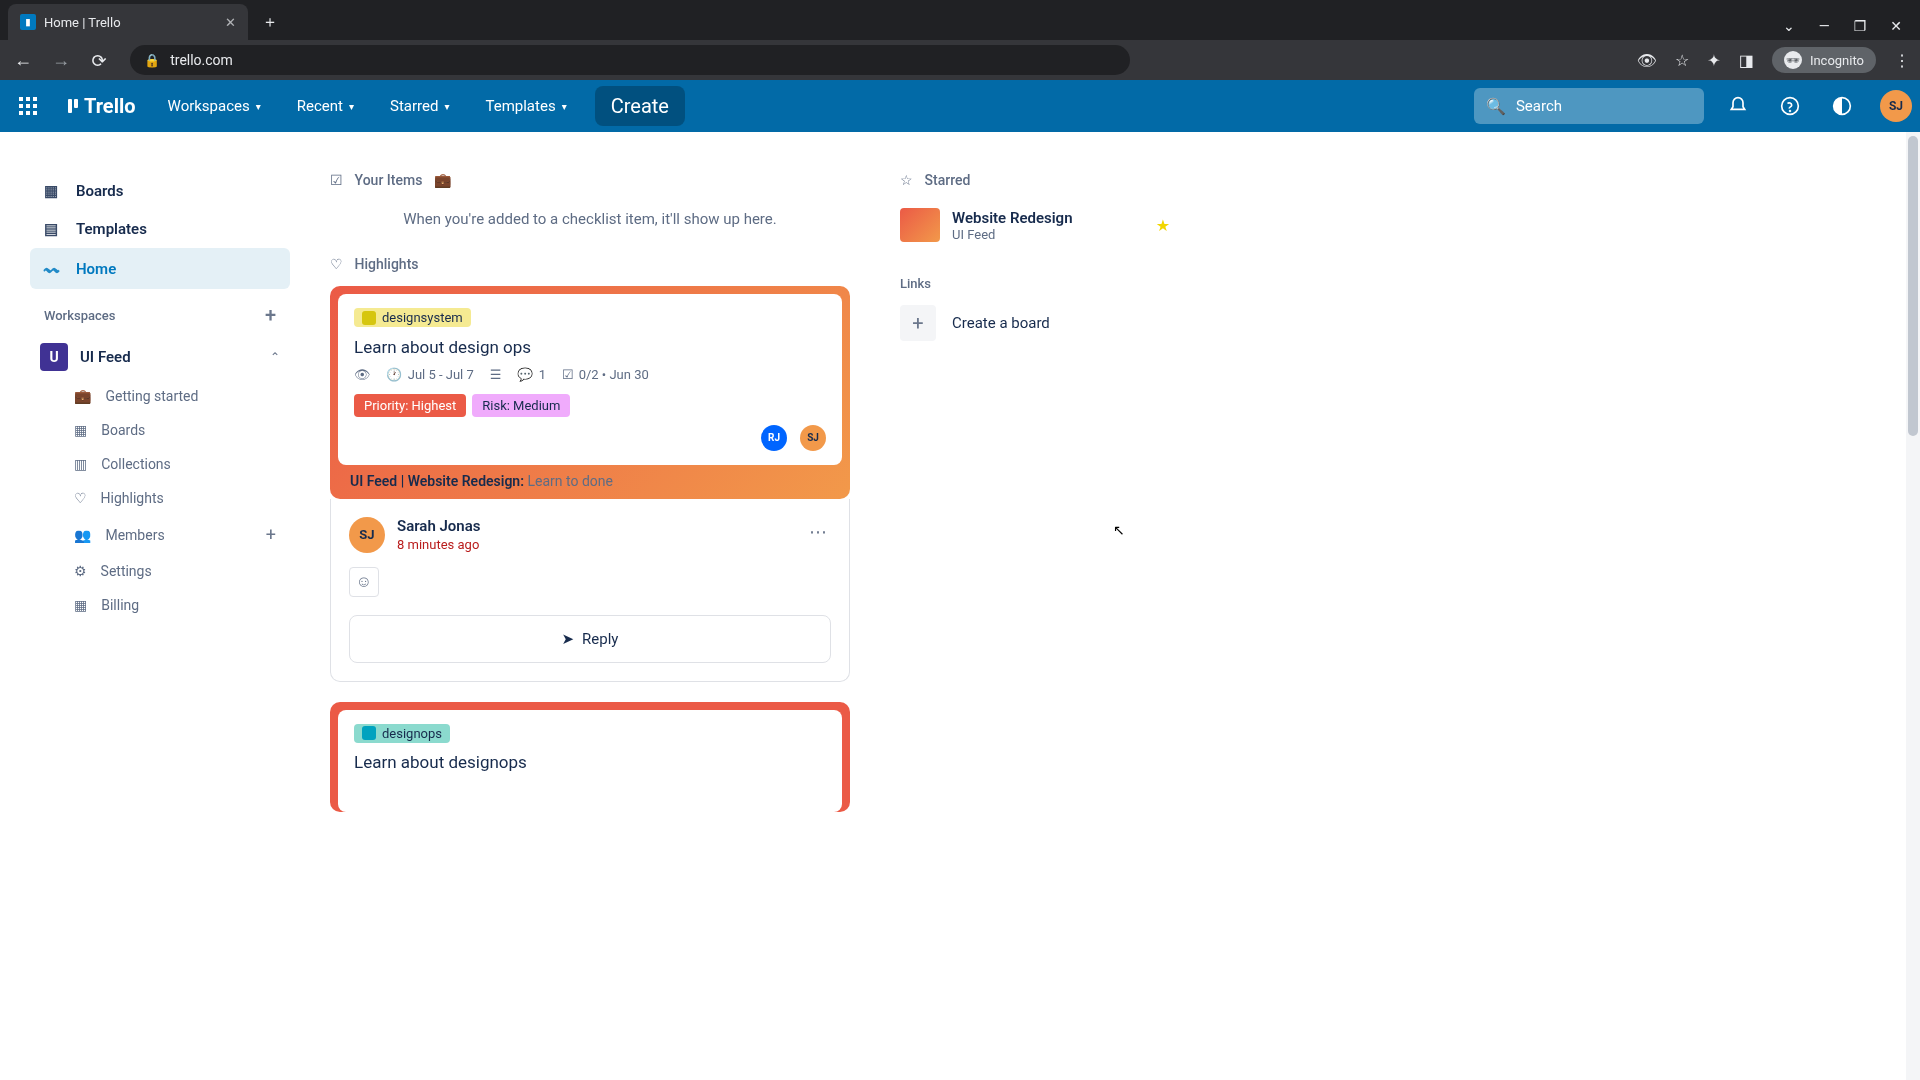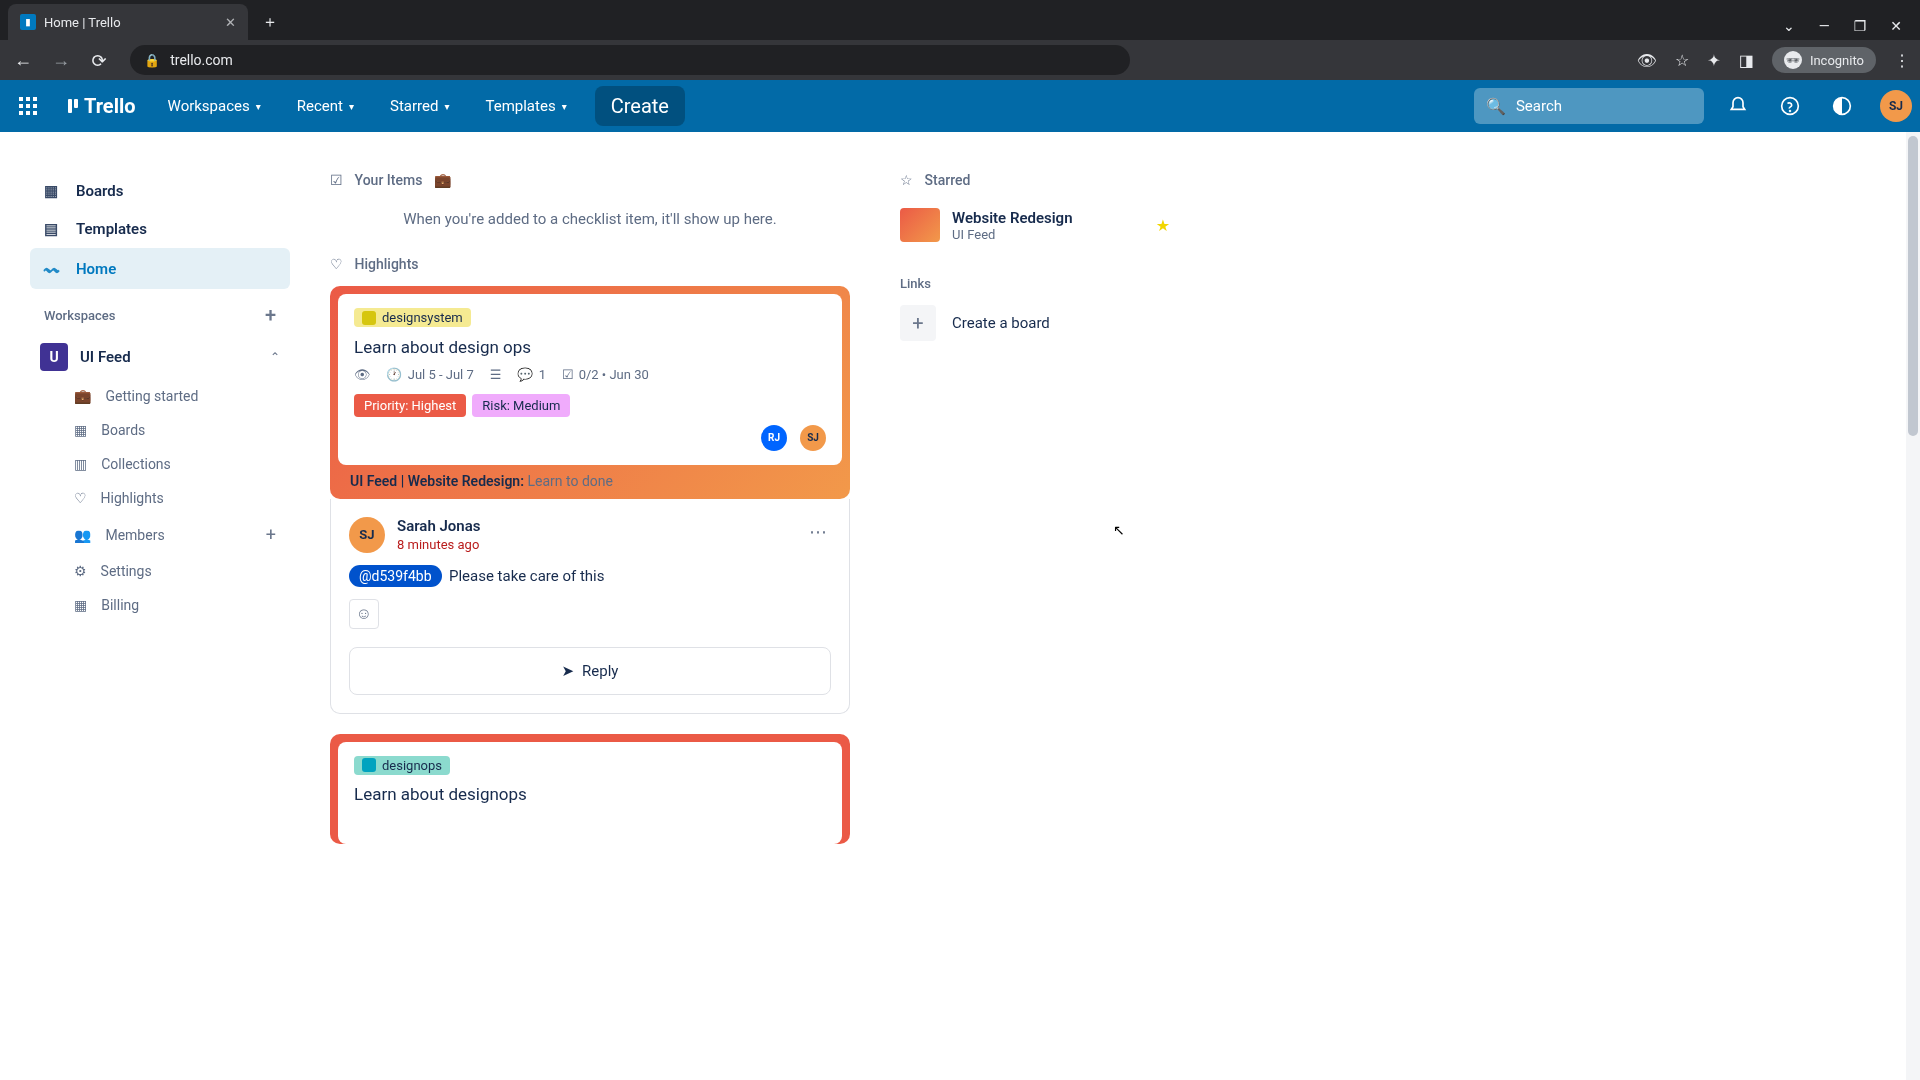--- a/index.html
+++ b/index.html
@@ -324,24 +324,20 @@
 
       <div class="comment-block">
         <div class="cm-head">
           <div class="cm-av">SJ</div>
           <div>
             <div class="cm-name">Sarah Jonas</div>
             <div class="cm-time">8 minutes ago</div>
           </div>
           <div class="cm-more">⋯</div>
         </div>
-        <div class="cm-body">
-          <span class="mention-pill">@d539f4bb</span>
-          &nbsp;<span>Please take care of this</span>
-        </div>
         <div class="cm-react">☺</div>
         <div class="reply-btn">
           <span>➤</span>
           <span>Reply</span>
         </div>
       </div>
 
       <div style="height:20px;"></div>
 
       <div class="hl-card-wrap second" style="padding-bottom:0;">

